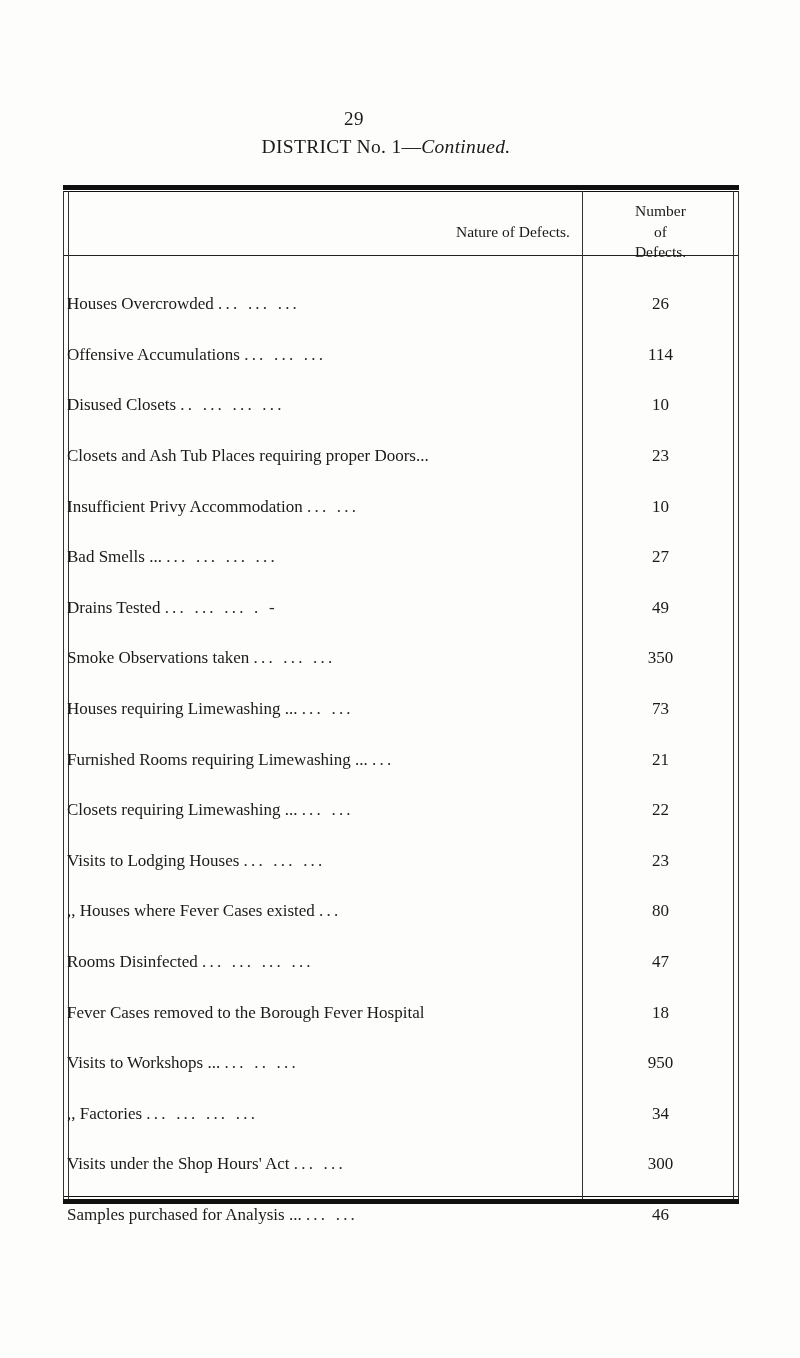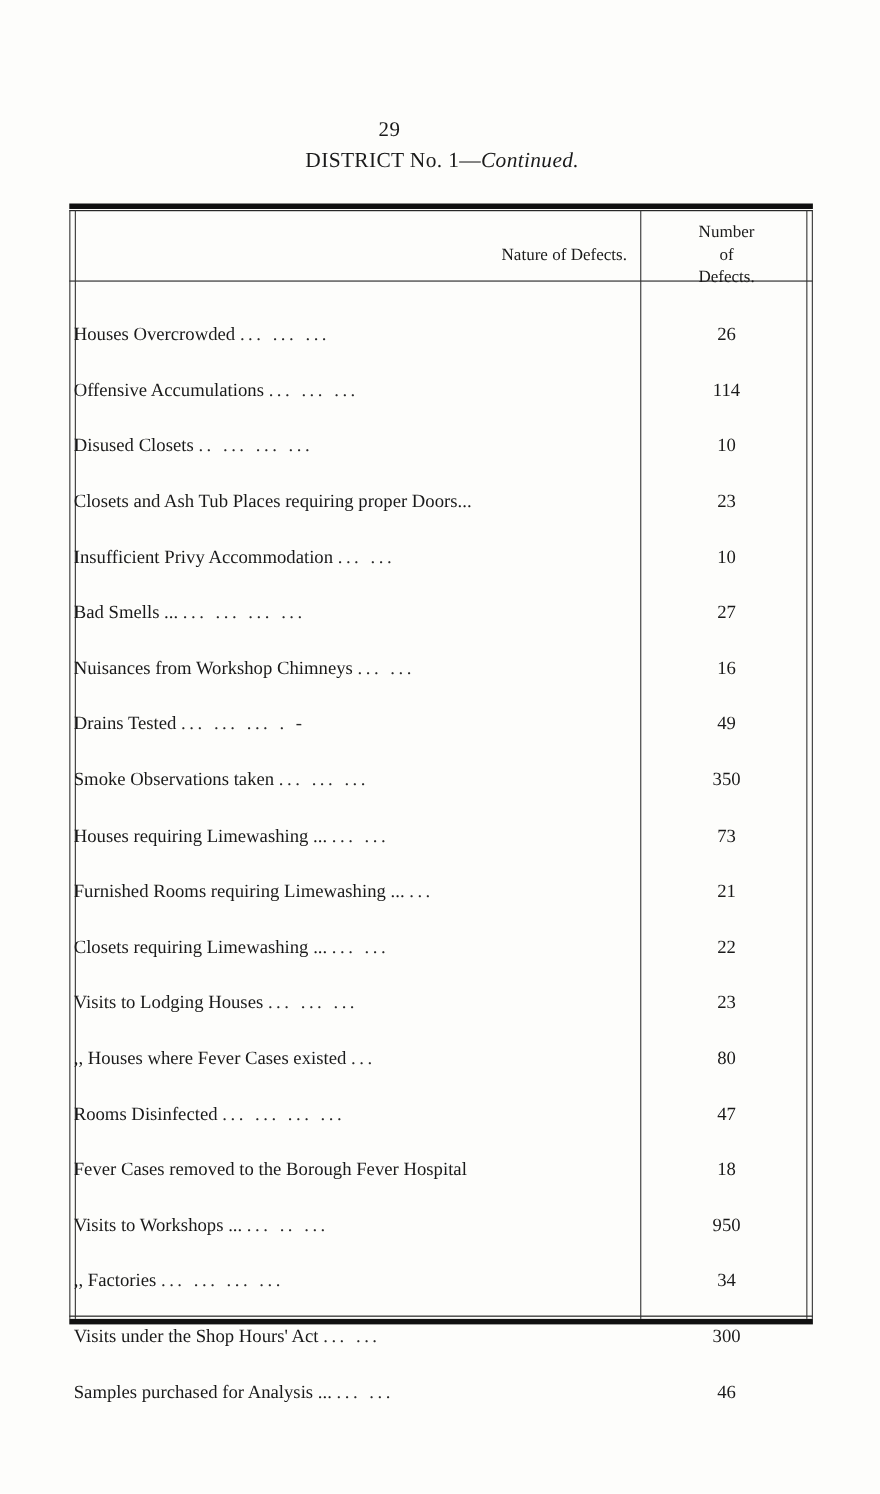--- a/index.html
+++ b/index.html
@@ -28,21 +28,21 @@
     top: 108px;
     left: 0;
     width: 708px;
     text-align: center;
     font-size: 19px;
     letter-spacing: 0.5px;
   }
   .page-heading {
     position: absolute;
     top: 136px;
-    left: 16px;
+    left: 0;
     width: 772px;
     text-align: center;
     font-size: 19.5px;
     letter-spacing: 0.3px;
   }
   .page-heading .italic {
     font-style: italic;
   }
   .table-wrap {
     position: absolute;
@@ -220,24 +220,20 @@
           </tr>
           <tr>
             <td class="nature"><span class="lead">Insufficient Privy Accommodation</span> <span class="dots">... ...</span></td>
             <td class="number">10</td>
           </tr>
           <tr>
             <td class="nature"><span class="lead">Bad Smells ...</span> <span class="dots">... ... ... ...</span></td>
             <td class="number">27</td>
           </tr>
           <tr>
-            <td class="nature"><span class="lead">Nuisances from Workshop Chimneys</span> <span class="dots">... ...</span></td>
-            <td class="number">16</td>
-          </tr>
-          <tr>
             <td class="nature"><span class="lead">Drains Tested</span> <span class="dots">... ... ... . -</span></td>
             <td class="number">49</td>
           </tr>
           <tr>
             <td class="nature"><span class="lead">Smoke Observations taken</span> <span class="dots">... ... ...</span></td>
             <td class="number">350</td>
           </tr>
           <tr>
             <td class="nature"><span class="lead">Houses requiring Limewashing ...</span> <span class="dots">... ...</span></td>
             <td class="number">73</td>

